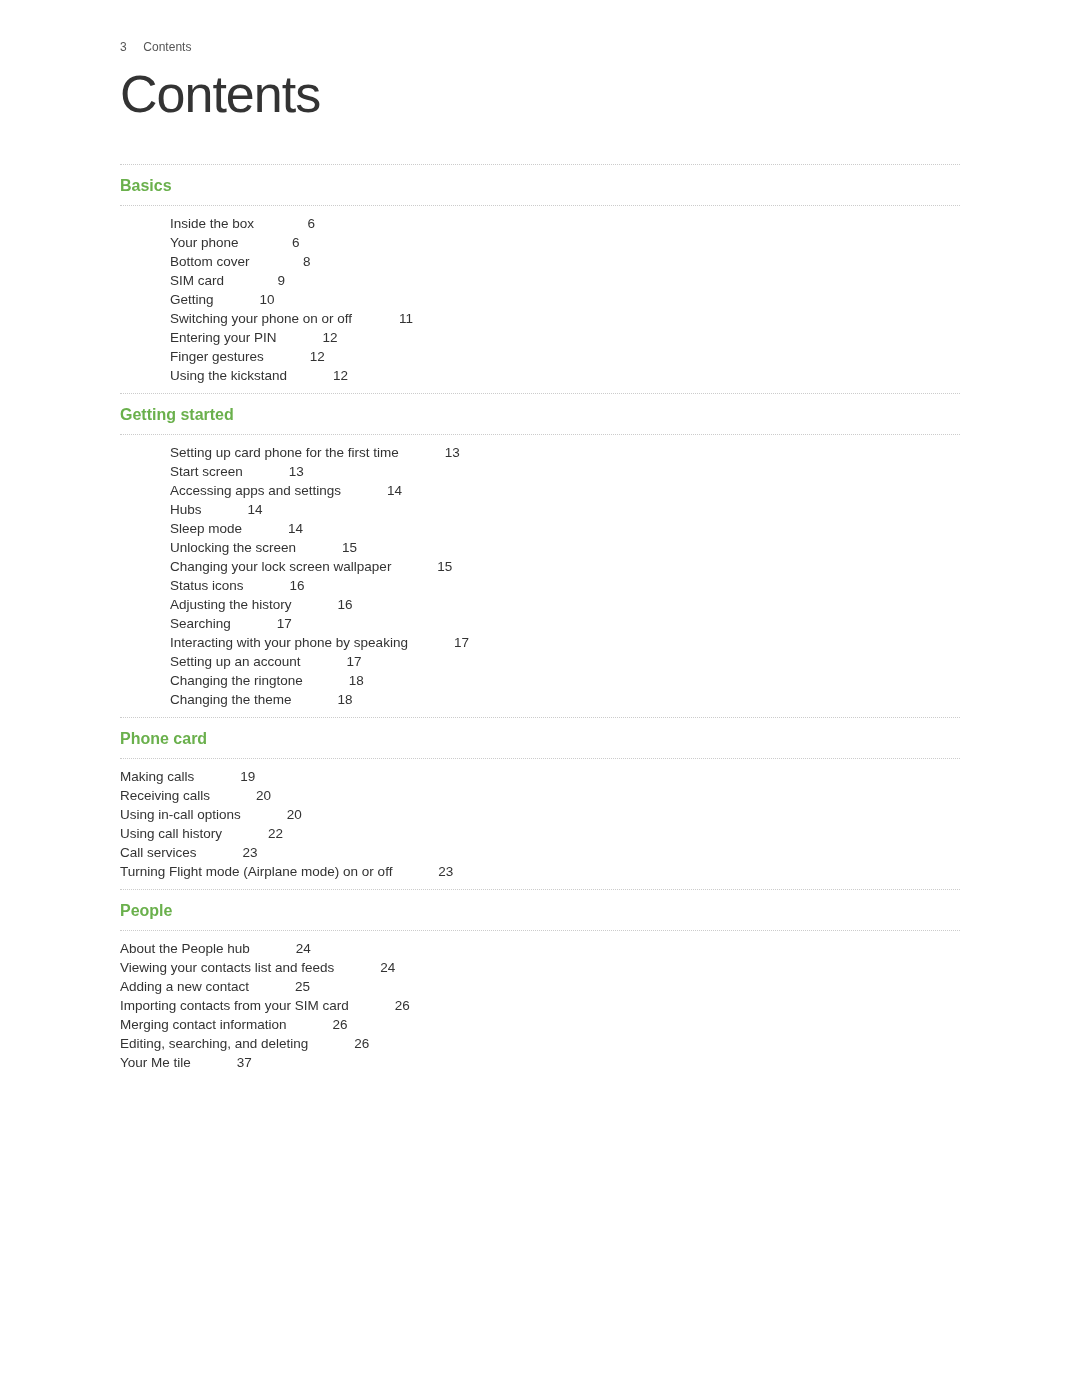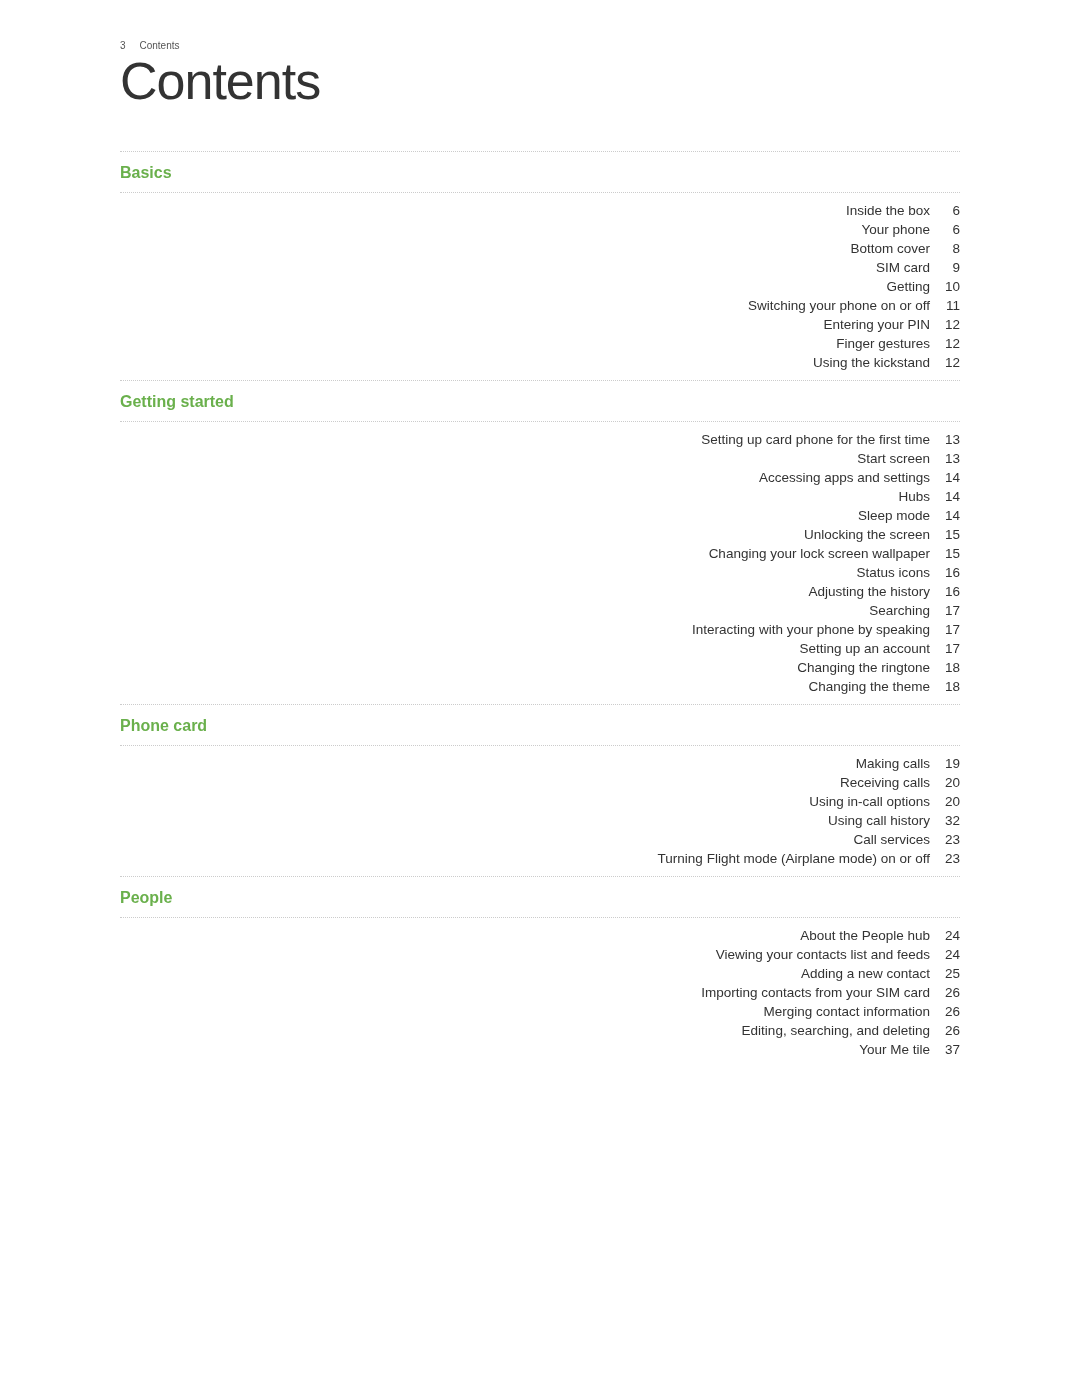--- a/index.html
+++ b/index.html
@@ -8,22 +8,23 @@
       font-family: Arial, Helvetica, sans-serif;
       width: 1080px;
       min-height: 1397px;
       color: #333333;
       font-size: 15px;
     }
     .page {
       padding: 40px 120px 60px 120px;
     }
     .page-num-line {
-      font-size: 10px;
+      font-size: 12px;
       color: #555;
+      margin-bottom: 10px;
     }
     .page-title {
       font-size: 52px;
       font-weight: 300;
       color: #333;
       margin-bottom: 40px;
       letter-spacing: -1px;
     }
     .section {
       border-top: 1.5px dotted #cccccc;
@@ -35,23 +36,24 @@
       font-weight: bold;
       color: #6ab04c;
       margin-bottom: 10px;
     }
     .section-inner-border {
       border-top: 1px dotted #cccccc;
       margin-bottom: 8px;
     }
     .toc-entry {
       display: flex;
-      justify-content: flex-end;
+      justify-content: flex-start;
       align-items: baseline;
       padding: 2px 0;
+      gap: 31px;
     }
     .toc-entry .entry-label {
       font-size: 13.5px;
       color: #333;
     }
     .toc-entry .entry-page {
       font-size: 13.5px;
       color: #333;
       min-width: 30px;
       text-align: right;
@@ -194,21 +196,21 @@
           <div class="toc-entry">
             <span class="entry-label">Receiving calls</span>
             <span class="entry-page">20</span>
           </div>
           <div class="toc-entry">
             <span class="entry-label">Using in-call options</span>
             <span class="entry-page">20</span>
           </div>
           <div class="toc-entry">
             <span class="entry-label">Using call history</span>
-            <span class="entry-page">32</span>
+            <span class="entry-page">22</span>
           </div>
           <div class="toc-entry">
             <span class="entry-label">Call services</span>
             <span class="entry-page">23</span>
           </div>
           <div class="toc-entry">
             <span class="entry-label">Turning Flight mode (Airplane mode) on or off</span>
             <span class="entry-page">23</span>
           </div>
         </div>

